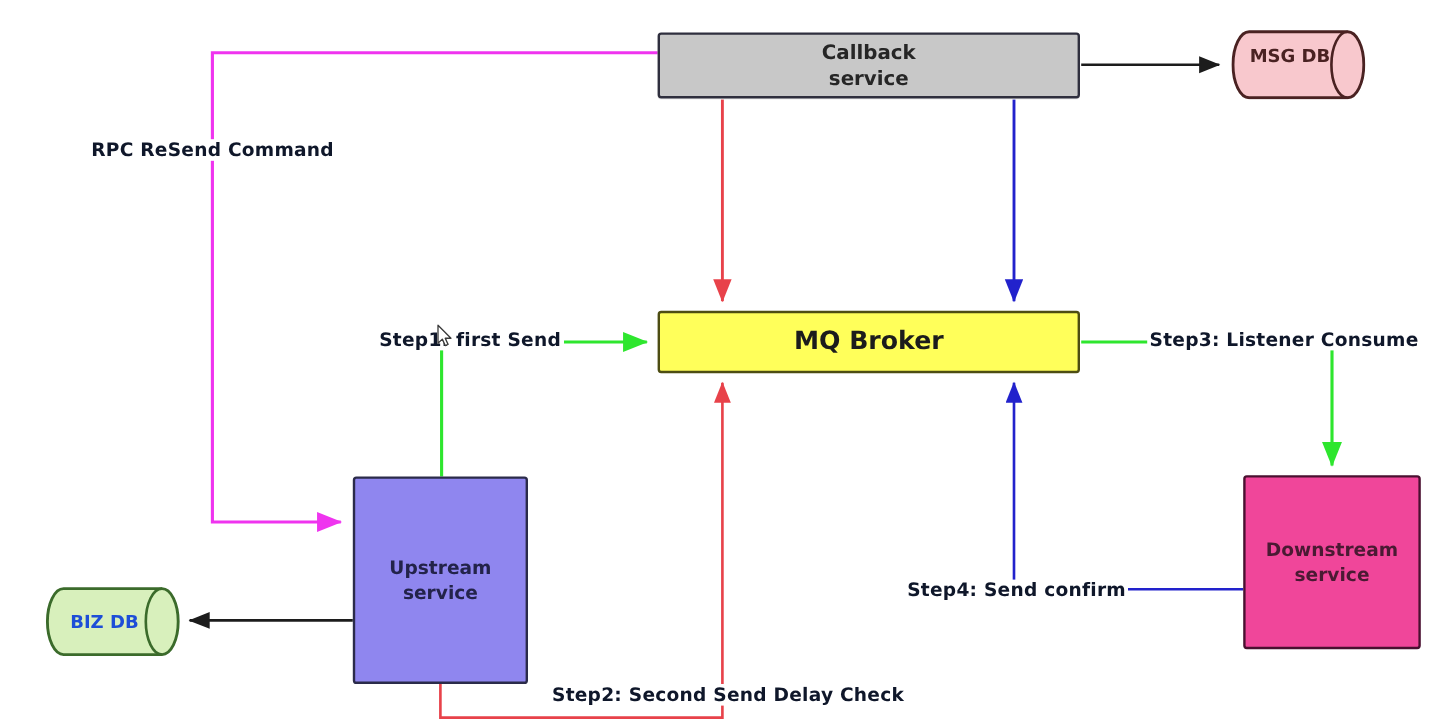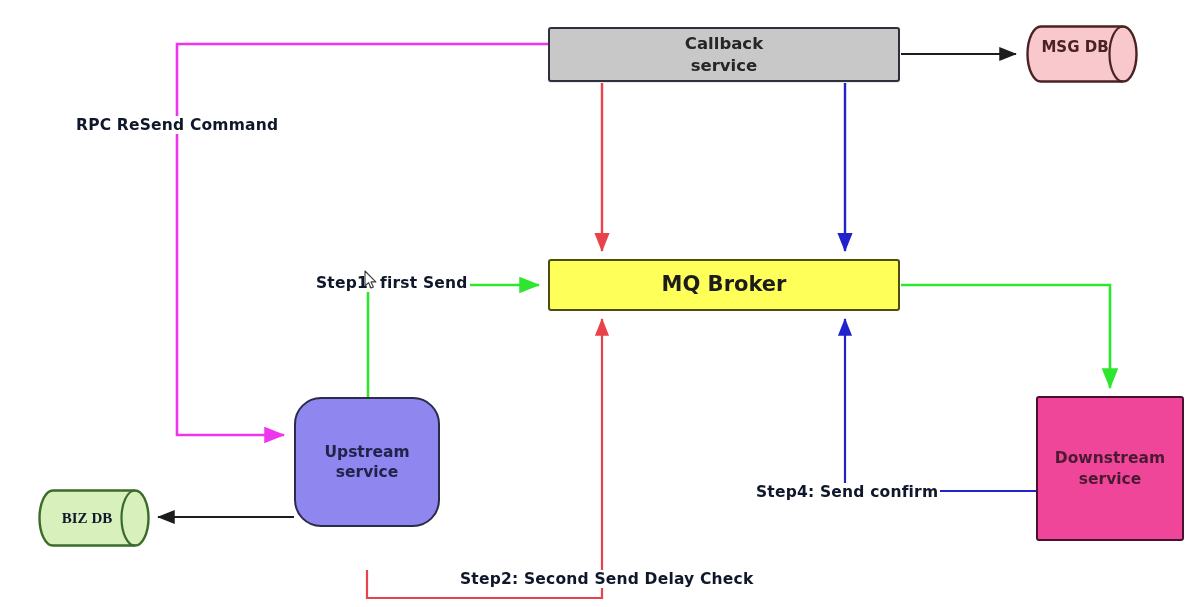--- a/index.html
+++ b/index.html
@@ -48,26 +48,25 @@
     box-shadow: 0 1px 0 rgba(0,0,0,0.08);
   }
   #node-mqbroker {
     left: 548px; top: 259px; width: 352px; height: 52px;
     background: #ffff5a;
     border-color: #4d4d12;
     color: #1c1c1c;
     font-size: 21px;
   }
   #node-upstream {
-    left: 294px; top: 397px; width: 146px; height: 130px;
+    left: 294px; top: 397px; width: 146px; height: 173px;
     background: #8f86ef;
     border-color: #2b2b4a;
     color: #23234a;
     font-size: 15.5px;
-    border-radius: 27px;
   }
   #node-downstream {
     left: 1036px; top: 396px; width: 148px; height: 145px;
     background: #f0469a;
     border-color: #4a1030;
     color: #4a1a33;
     font-size: 15.5px;
   }
   .cyl {
     position: absolute;
@@ -84,21 +83,21 @@
     display: flex;
     align-items: center;
     justify-content: center;
     font-weight: bold;
     font-size: 15px;
     z-index: 2;
   }
   #node-msgdb { left: 1026px; top: 25px; width: 112px; height: 44px; }
   #node-msgdb .label { color: #4a2222; }
   #node-bizdb { left: 38px; top: 489px; width: 112px; height: 58px; }
-  #node-bizdb .label { color: #0f172a; font-family: Liberation Serif, serif; }
+  #node-bizdb .label { color: #1d4ed8; }
 
   .edge-label {
     position: absolute;
     font-weight: bold;
     color: #0f172a;
     white-space: nowrap;
     z-index: 6;
     background: #ffffff;
     padding: 0 2px;
     font-size: 15.5px;
@@ -201,20 +200,21 @@
   <div class="cyl" id="node-bizdb">
     <svg class="body" viewBox="0 0 112 58" preserveAspectRatio="none">
       <path d="M 15 1.5 L 97 1.5 A 13.5 27.5 0 0 1 97 56.5 L 15 56.5 A 13.5 27.5 0 0 1 15 1.5 z" fill="#d8f0bc" stroke="#3b6b2b" stroke-width="2.4"></path>
       <path d="M 97 1.5 A 13.5 27.5 0 0 0 97 56.5" fill="none" stroke="#3b6b2b" stroke-width="2.2"></path>
     </svg>
     <div class="label">BIZ DB</div>
   </div>
 
   <div class="edge-label" id="lbl-rpc">RPC ReSend Command</div>
   <div class="edge-label" id="lbl-step1">Step1: first Send</div>
+  <div class="edge-label" id="lbl-step3">Step3: Listener Consume</div>
   <div class="edge-label" id="lbl-step4">Step4: Send confirm</div>
   <div class="edge-label" id="lbl-step2">Step2: Second Send Delay Check</div>
 
   <svg id="cursor" viewBox="0 0 14 20" xmlns="http://www.w3.org/2000/svg">
     <path d="M1,1 L1,16 L4.6,12.6 L7,18 L9.4,17 L7,11.9 L11.8,11.9 z" fill="#ffffff" stroke="#3a3a3a" stroke-width="1.1" stroke-linejoin="round"></path>
   </svg>
 
 </div>
 
 </body></html>

